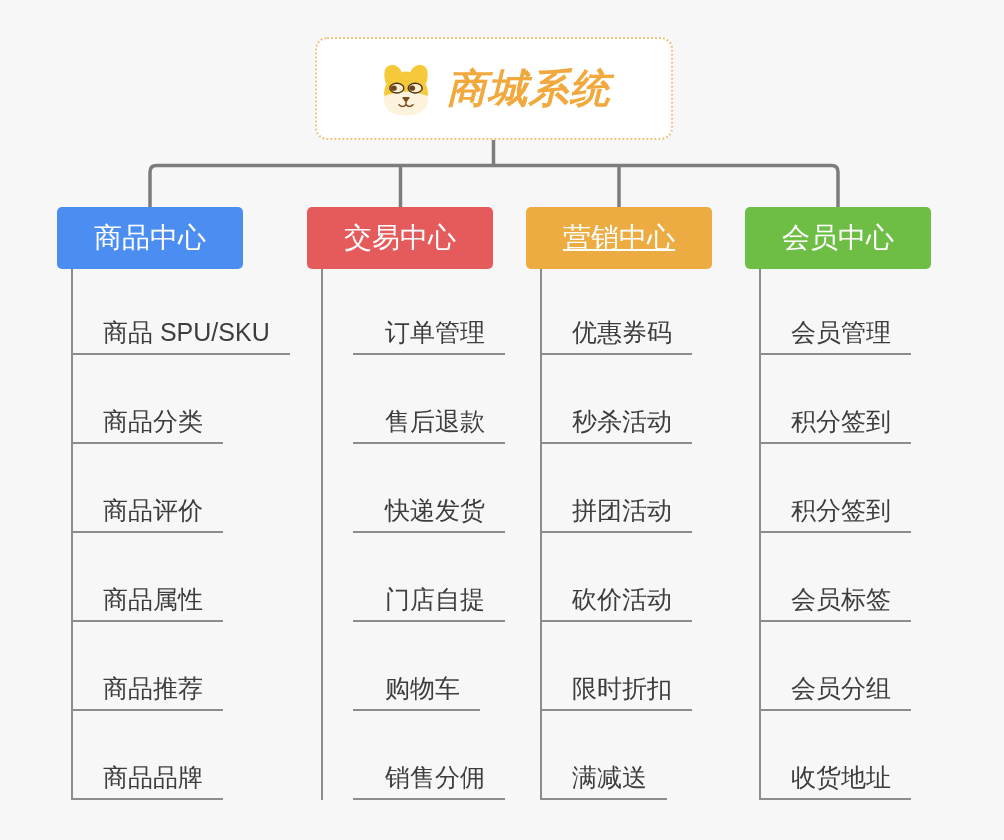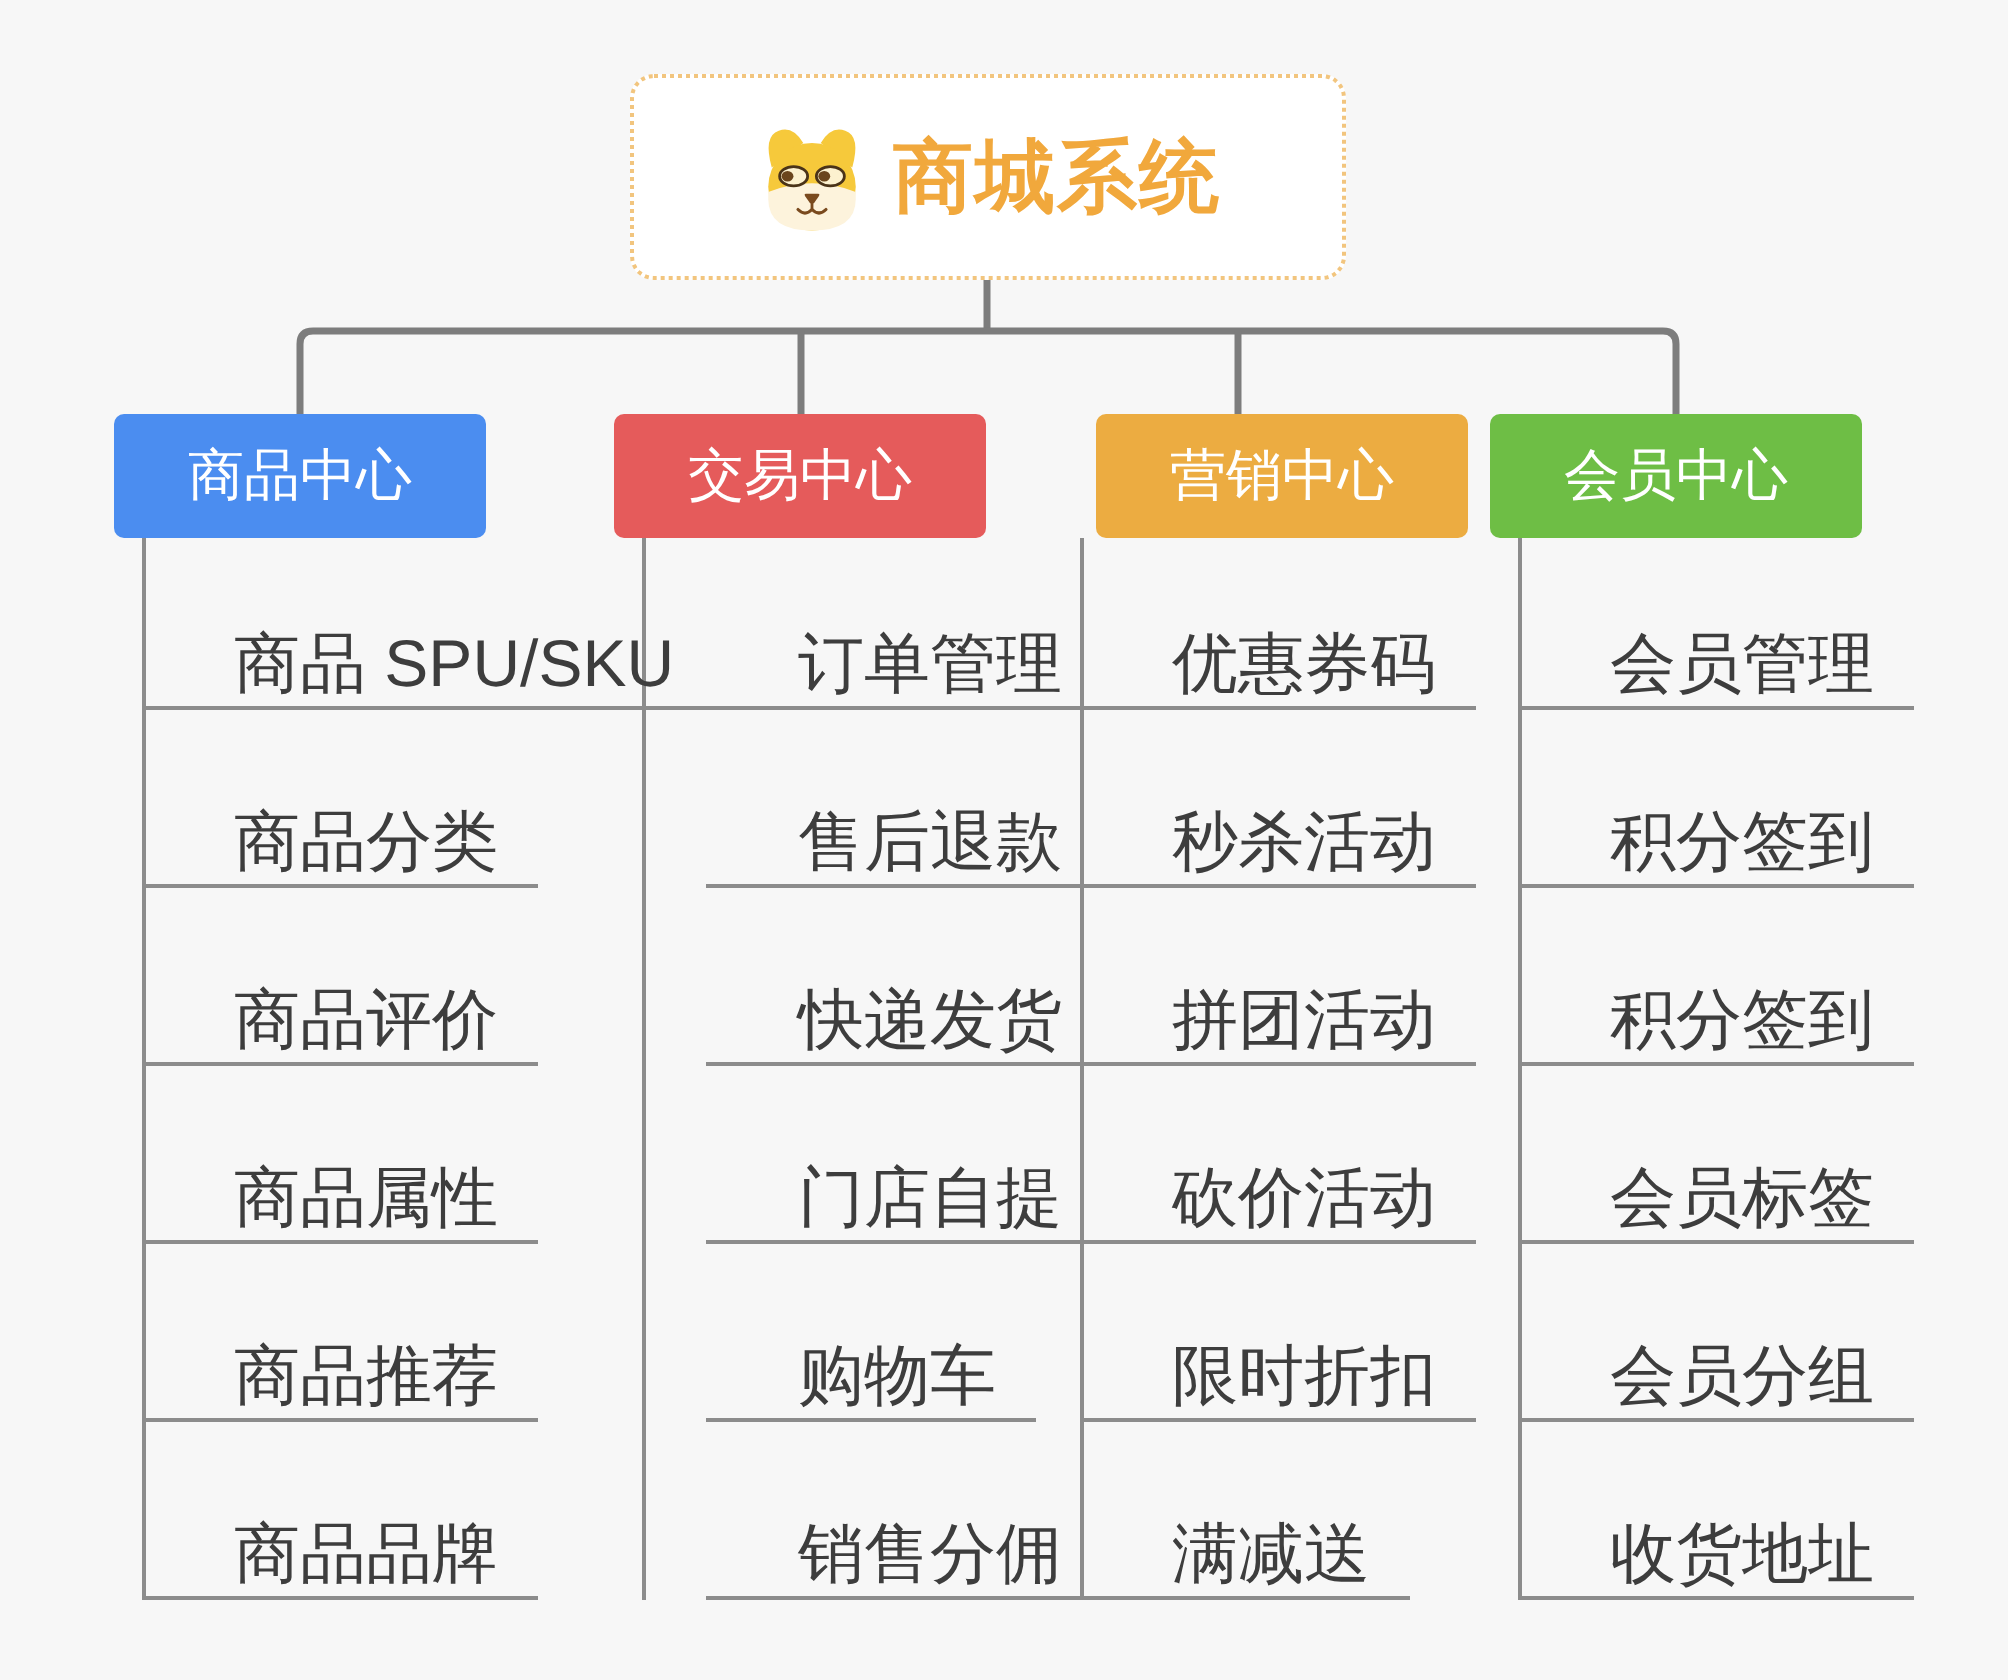--- a/index.html
+++ b/index.html
@@ -17,47 +17,47 @@
     border:2px dotted #f2c57e; border-radius:12px;
     display:flex; align-items:center; justify-content:center; gap:13px;
   }
   .root-label { font-size:40px; font-weight:600; color:#f1a83c; letter-spacing:1px; }
 
   .branch-node {
     position:absolute; top:207px; width:186px; height:62px;
     border-radius:5px; display:flex; align-items:center; justify-content:center;
     color:#ffffff; font-size:28px; cursor:default;
   }
-  .b1 { left:57px; } .b2 { left:307px; } .b3 { left:548px; } .b4 { left:745px; }
+  .b1 { left:57px; } .b2 { left:307px; } .b3 { left:526px;text-decoration:underline; } .b4 { left:745px; }
 
   .trunk { position:absolute; top:269px; width:2px; height:531px; background:#8c8c8c; }
   .t1 { left:71px; } .t2 { left:321px; } .t3 { left:540px; } .t4 { left:759px; }
 
   .leaf {
     position:absolute; border-bottom:2px solid #8c8c8c;
-    padding:0 20px 5px 46px; font-size:33px; line-height:32px;
+    padding:0 20px 5px 32px; font-size:25px; line-height:32px;
     color:#3d3d3d; white-space:nowrap; cursor:default;
   }
   .c1 { left:71px; } .c2 { left:321px;margin-left:32px; } .c3 { left:540px; } .c4 { left:759px; }
   .r1 { top:316px; } .r2 { top:405px; } .r3 { top:494px; }
   .r4 { top:583px; } .r5 { top:672px; } .r6 { top:761px; }
 </style>
 </head>
 <body>
 
 <div class="canvas">
 
   <svg class="connectors" width="1004" height="840">
     <path d="M493.5 140 V165.5"></path>
     <path d="M150 207 V172 Q150 165.5 156.5 165.5 H831.5 Q838 165.5 838 172 V207"></path>
     <path d="M400.5 165.5 V207"></path>
     <path d="M619 165.5 V207"></path>
   </svg>
 
-  <div class="root-node" style="border-color: rgb(242, 197, 126);">
+  <div class="root-node" style="border-color: rgb(242, 197, 126); font-style: italic;">
     <span style="display:flex;">
       <svg viewBox="0 0 64 64" width="56" height="56">
         <path d="M9 26 Q4 8 13 5 Q21 2 27 12 Z" fill="#f6c93b"></path>
         <path d="M55 26 Q60 8 51 5 Q43 2 37 12 Z" fill="#f6c93b"></path>
         <circle cx="32" cy="37" r="25" fill="#f6c93b"></circle>
         <path d="M7 40 Q32 30 57 40 L57 44 Q57 62 32 62 Q7 62 7 44 Z" fill="#fdf3dc"></path>
         <ellipse cx="21.5" cy="31" rx="8" ry="5.5" fill="#fcf1cf" stroke="#4a3318" stroke-width="1.6"></ellipse>
         <ellipse cx="42.5" cy="31" rx="8" ry="5.5" fill="#fcf1cf" stroke="#4a3318" stroke-width="1.6"></ellipse>
         <ellipse cx="18" cy="31" rx="3.4" ry="3" fill="#6b451c"></ellipse>
         <ellipse cx="39" cy="31" rx="3.4" ry="3" fill="#6b451c"></ellipse>

